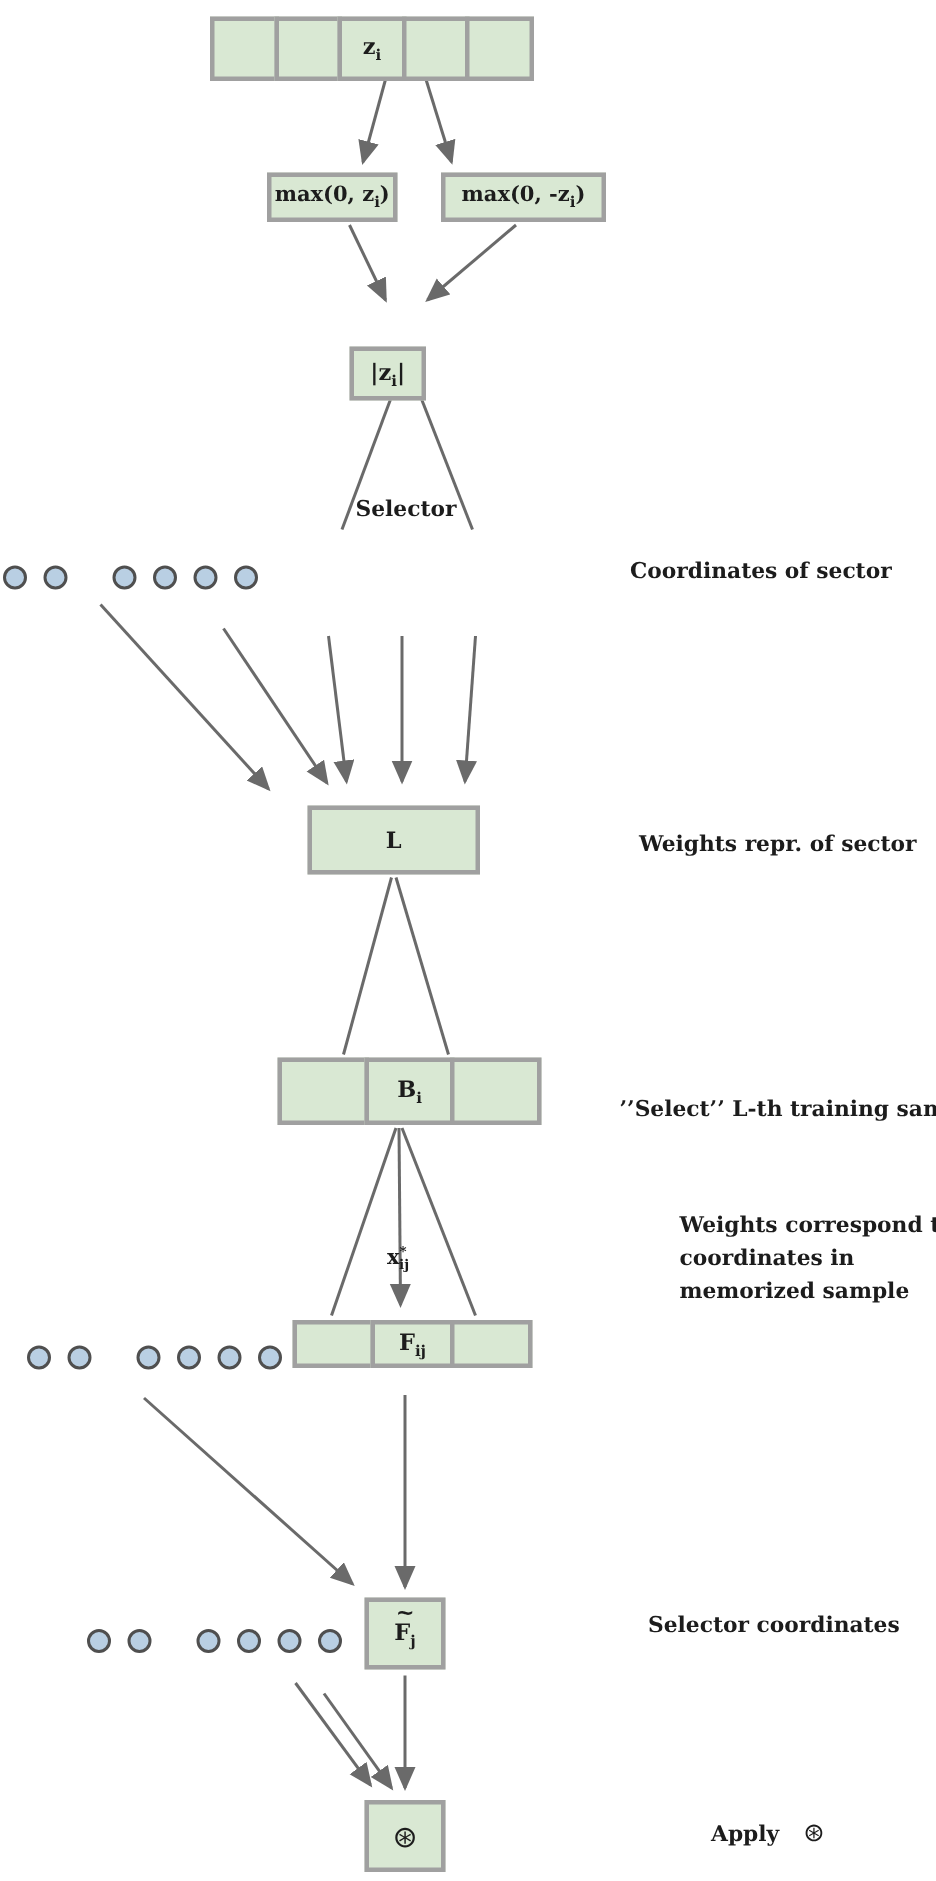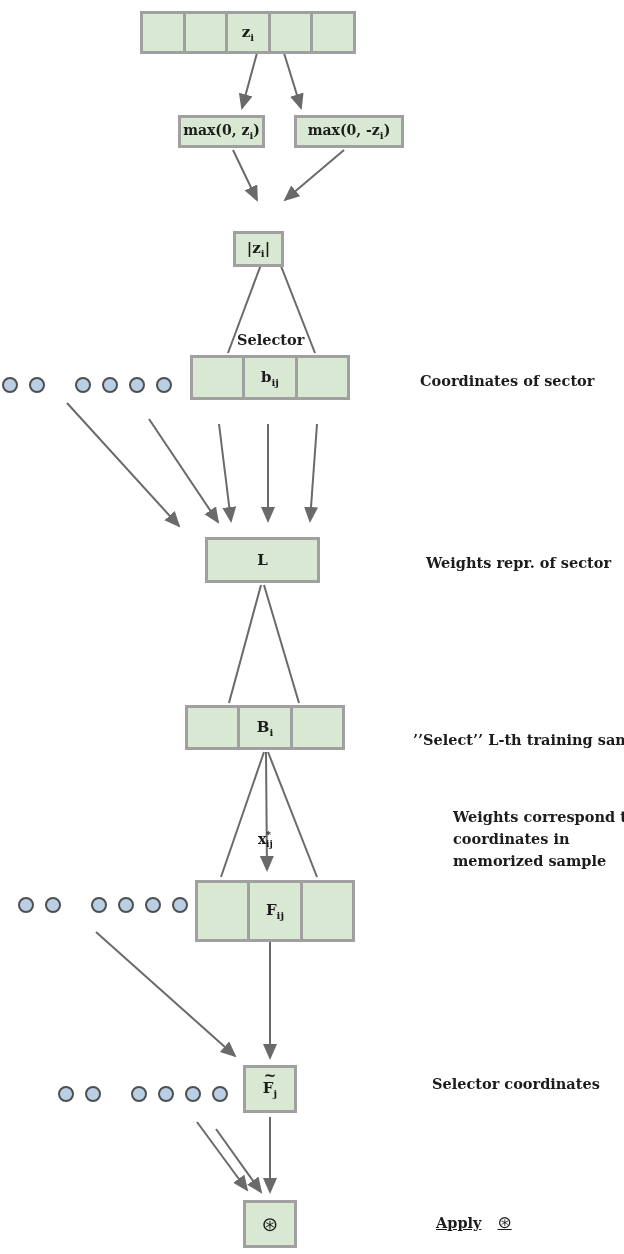--- a/index.html
+++ b/index.html
@@ -118,62 +118,55 @@
   <div class="box" style="left:294px;top:115px;width:110px;height:33px;font-size:14px;">
     <span><span>max(0, -z</span><sub>i</sub><span>)</span></span>
   </div>
 
   <div class="box" style="left:233px;top:205px;width:51px;height:36px;margin-top:26px;">
     <span><span>|z</span><sub>i</sub><span>|</span></span>
   </div>
 
   <div class="lbl" style="left:237px;top:331px;">Selector</div>
 
-  <div class="seg" style="left:190px;top:355px;width:160px;height:45px;">
-    <div class="cell"></div>
-    <div class="cell">
-      <span><span>b</span><sub>ij</sub></span>
-    </div>
-    <div class="cell"></div>
-  </div>
 
   <div class="circles" style="left:2px;top:377px;">
     <div class="circle"></div>
     <div class="circle"></div>
     <div class="circle gap"></div>
     <div class="circle"></div>
     <div class="circle"></div>
     <div class="circle"></div>
   </div>
 
   <div class="lbl nowrap" style="left:420px;top:372px;">Coordinates of sector</div>
 
   <div class="box" style="left:205px;top:537px;width:115px;height:46px;">
     <span>L</span>
   </div>
 
   <div class="lbl nowrap" style="left:426px;top:554px;">Weights repr. of sector</div>
 
-  <div class="seg" style="left:185px;top:705px;width:160px;height:45px;">
+  <div class="seg" style="left:185px;top:705px;width:176px;height:45px;">
     <div class="cell"></div>
     <div class="cell">
       <span><span>B</span><sub>i</sub></span>
     </div>
     <div class="cell"></div>
   </div>
 
   <div class="lbl nowrap" style="left:413px;top:731px;">’’Select’’ L-th training sample</div>
 
   <div class="xstar" style="left:258px;top:830px;">
     <span>x</span><sup>*</sup><sub>ij</sub>
   </div>
 
   <div class="lbl weights" style="left:420px;top:806px;">Weights correspond to coordinates in memorized sample</div>
 
-  <div class="seg" style="left:195px;top:880px;width:160px;height:62px;">
+  <div class="seg" style="left:195px;top:880px;width:160px;height:32px;">
     <div class="cell"></div>
     <div class="cell">
       <span><span>F</span><sub>ij</sub></span>
     </div>
     <div class="cell"></div>
   </div>
 
   <div class="circles" style="left:18px;top:897px;">
     <div class="circle"></div>
     <div class="circle"></div>
@@ -197,17 +190,17 @@
     <div class="circle gap"></div>
     <div class="circle"></div>
     <div class="circle"></div>
     <div class="circle"></div>
   </div>
 
   <div class="box" style="left:243px;top:1200px;width:54px;height:48px;">
     <span class="symbol">⊛</span>
   </div>
 
-  <div class="lbl nowrap" style="left:436px;top:1212px;text-decoration:underline;">
+  <div class="lbl nowrap" style="left:474px;top:1212px;">
     <span>Apply</span><span class="apply-symbol">⊛</span>
   </div>
 
 </div>
 
 </body></html>

